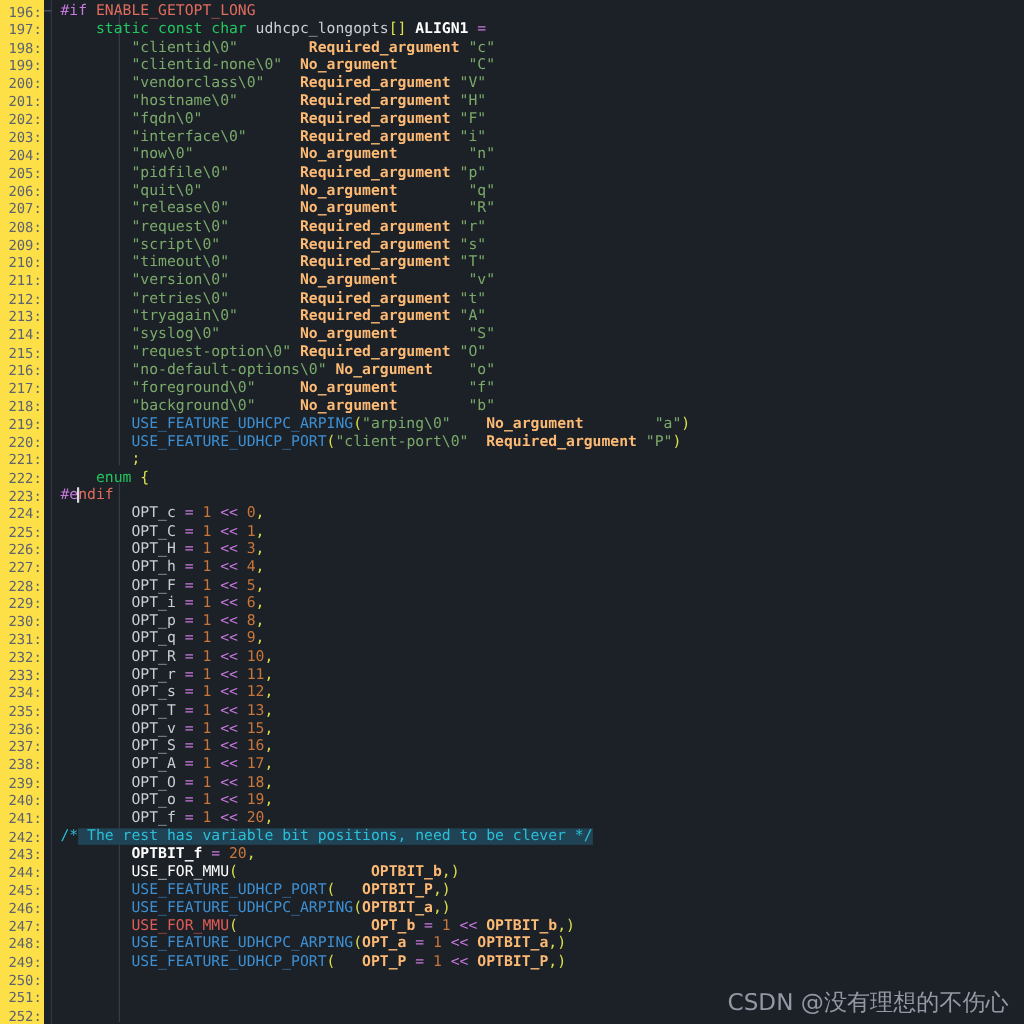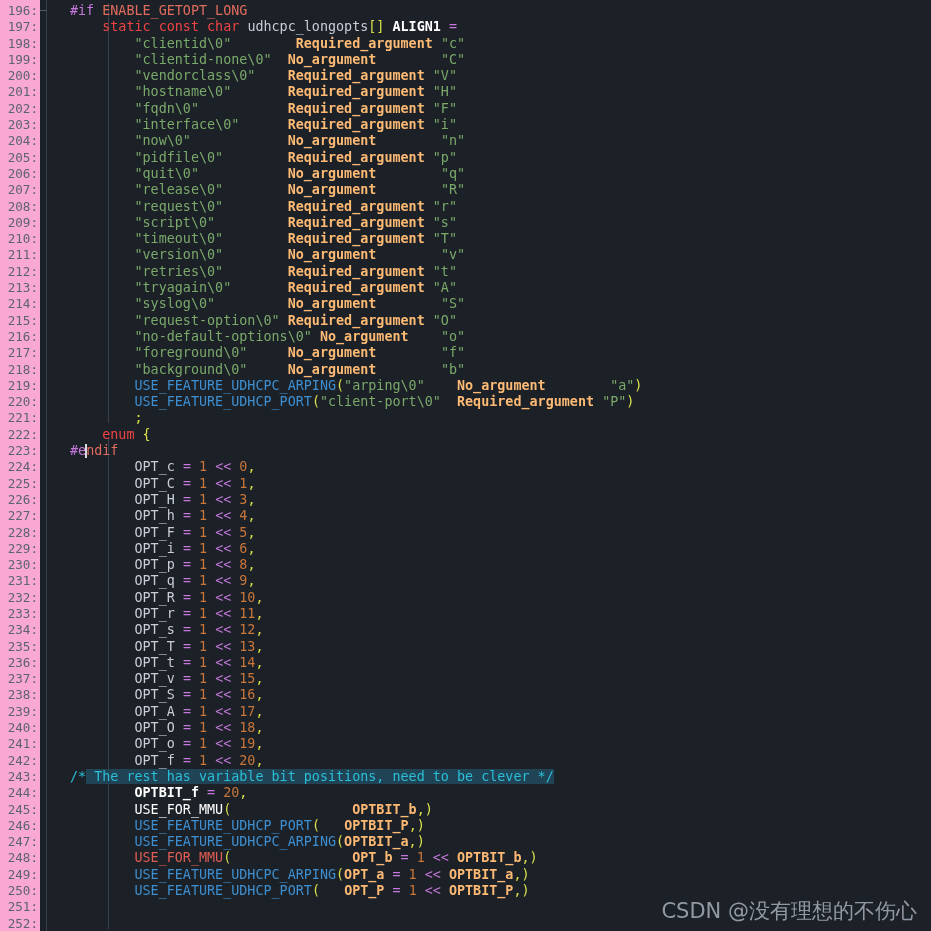--- a/index.html
+++ b/index.html
@@ -11,21 +11,21 @@
   #editor{
     position:relative;width:931px;height:931px;
     background:#1c2027;
     display:flex;
     flex-direction:row;
     align-items:flex-start;
   }
   .gutter{
     width:40px;
     flex:0 0 40px;
-    background:#f9a8d4;
+    background:#fde047;
     text-align:right;
     padding-top:3px;
     box-sizing:border-box;
     position:relative;
     z-index:3;
   }
   .gutter .ln{
     height:16.3px;line-height:16.3px;
     font-size:12.6px;
     color:#5c6370;
@@ -58,27 +58,27 @@
     width:1px;
     background:#3a404b;
     z-index:1;
   }
   .line{
     height:16.3px;line-height:16.3px;
     font-size:13.4px;
     white-space:pre;
     position:relative;
     z-index:2;
-    padding-left:24px;
+    padding-left:9px;
   }
   .sel{background:#204455;}
   
   .pp     {color:#c678dd;}
   .ppid   {color:#e06c5e;}
-  .kw     {color:#ef4444;text-align:right;}
+  .kw     {color:#22c55e;text-align:right;}
   .brk    {color:#d9e04a;}
   .macro  {color:#ffffff;font-weight:bold;}
   .op     {color:#c678dd;}
   .str    {color:#7aa96a;}
   .gray   {color:#fdba74;font-weight:bold;}
   .fnblue {color:#3d8fd1;}
   .fnwhite{color:#ffffff;}
   .fnred  {color:#e05c54;}
   .num    {color:#c9763a;}
   .comma  {color:#d9e04a;}
@@ -211,21 +211,20 @@
     <div class="line"><span class="plain">        </span><span class="var">OPT_H</span><span class="plain"> </span><span class="op">=</span><span class="plain"> </span><span class="num">1</span><span class="plain"> </span><span class="op">&lt;&lt;</span><span class="plain"> </span><span class="num">3</span><span class="comma">,</span></div>
     <div class="line"><span class="plain">        </span><span class="var">OPT_h</span><span class="plain"> </span><span class="op">=</span><span class="plain"> </span><span class="num">1</span><span class="plain"> </span><span class="op">&lt;&lt;</span><span class="plain"> </span><span class="num">4</span><span class="comma">,</span></div>
     <div class="line"><span class="plain">        </span><span class="var">OPT_F</span><span class="plain"> </span><span class="op">=</span><span class="plain"> </span><span class="num">1</span><span class="plain"> </span><span class="op">&lt;&lt;</span><span class="plain"> </span><span class="num">5</span><span class="comma">,</span></div>
     <div class="line"><span class="plain">        </span><span class="var">OPT_i</span><span class="plain"> </span><span class="op">=</span><span class="plain"> </span><span class="num">1</span><span class="plain"> </span><span class="op">&lt;&lt;</span><span class="plain"> </span><span class="num">6</span><span class="comma">,</span></div>
     <div class="line"><span class="plain">        </span><span class="var">OPT_p</span><span class="plain"> </span><span class="op">=</span><span class="plain"> </span><span class="num">1</span><span class="plain"> </span><span class="op">&lt;&lt;</span><span class="plain"> </span><span class="num">8</span><span class="comma">,</span></div>
     <div class="line"><span class="plain">        </span><span class="var">OPT_q</span><span class="plain"> </span><span class="op">=</span><span class="plain"> </span><span class="num">1</span><span class="plain"> </span><span class="op">&lt;&lt;</span><span class="plain"> </span><span class="num">9</span><span class="comma">,</span></div>
     <div class="line"><span class="plain">        </span><span class="var">OPT_R</span><span class="plain"> </span><span class="op">=</span><span class="plain"> </span><span class="num">1</span><span class="plain"> </span><span class="op">&lt;&lt;</span><span class="plain"> </span><span class="num">10</span><span class="comma">,</span></div>
     <div class="line"><span class="plain">        </span><span class="var">OPT_r</span><span class="plain"> </span><span class="op">=</span><span class="plain"> </span><span class="num">1</span><span class="plain"> </span><span class="op">&lt;&lt;</span><span class="plain"> </span><span class="num">11</span><span class="comma">,</span></div>
     <div class="line"><span class="plain">        </span><span class="var">OPT_s</span><span class="plain"> </span><span class="op">=</span><span class="plain"> </span><span class="num">1</span><span class="plain"> </span><span class="op">&lt;&lt;</span><span class="plain"> </span><span class="num">12</span><span class="comma">,</span></div>
     <div class="line"><span class="plain">        </span><span class="var">OPT_T</span><span class="plain"> </span><span class="op">=</span><span class="plain"> </span><span class="num">1</span><span class="plain"> </span><span class="op">&lt;&lt;</span><span class="plain"> </span><span class="num">13</span><span class="comma">,</span></div>
-    <div class="line"><span class="plain">        </span><span class="var">OPT_t</span><span class="plain"> </span><span class="op">=</span><span class="plain"> </span><span class="num">1</span><span class="plain"> </span><span class="op">&lt;&lt;</span><span class="plain"> </span><span class="num">14</span><span class="comma">,</span></div>
     <div class="line"><span class="plain">        </span><span class="var">OPT_v</span><span class="plain"> </span><span class="op">=</span><span class="plain"> </span><span class="num">1</span><span class="plain"> </span><span class="op">&lt;&lt;</span><span class="plain"> </span><span class="num">15</span><span class="comma">,</span></div>
     <div class="line"><span class="plain">        </span><span class="var">OPT_S</span><span class="plain"> </span><span class="op">=</span><span class="plain"> </span><span class="num">1</span><span class="plain"> </span><span class="op">&lt;&lt;</span><span class="plain"> </span><span class="num">16</span><span class="comma">,</span></div>
     <div class="line"><span class="plain">        </span><span class="var">OPT_A</span><span class="plain"> </span><span class="op">=</span><span class="plain"> </span><span class="num">1</span><span class="plain"> </span><span class="op">&lt;&lt;</span><span class="plain"> </span><span class="num">17</span><span class="comma">,</span></div>
     <div class="line"><span class="plain">        </span><span class="var">OPT_O</span><span class="plain"> </span><span class="op">=</span><span class="plain"> </span><span class="num">1</span><span class="plain"> </span><span class="op">&lt;&lt;</span><span class="plain"> </span><span class="num">18</span><span class="comma">,</span></div>
     <div class="line"><span class="plain">        </span><span class="var">OPT_o</span><span class="plain"> </span><span class="op">=</span><span class="plain"> </span><span class="num">1</span><span class="plain"> </span><span class="op">&lt;&lt;</span><span class="plain"> </span><span class="num">19</span><span class="comma">,</span></div>
     <div class="line"><span class="plain">        </span><span class="var">OPT_f</span><span class="plain"> </span><span class="op">=</span><span class="plain"> </span><span class="num">1</span><span class="plain"> </span><span class="op">&lt;&lt;</span><span class="plain"> </span><span class="num">20</span><span class="comma">,</span></div>
     <div class="line"><span class="cmt">/*</span><span class="cmt sel"> The rest has variable bit positions, need to be clever */</span></div>
     <div class="line"><span class="plain">        </span><span class="macro">OPTBIT_f</span><span class="plain"> </span><span class="op">=</span><span class="plain"> </span><span class="num">20</span><span class="comma">,</span></div>
     <div class="line"><span class="plain">        </span><span class="fnwhite">USE_FOR_MMU</span><span class="brk">(</span><span class="plain">               </span><span class="gray">OPTBIT_b</span><span class="comma">,</span><span class="brk">)</span></div>
     <div class="line"><span class="plain">        </span><span class="fnblue">USE_FEATURE_UDHCP_PORT</span><span class="brk">(</span><span class="plain">   </span><span class="gray">OPTBIT_P</span><span class="comma">,</span><span class="brk">)</span></div>

